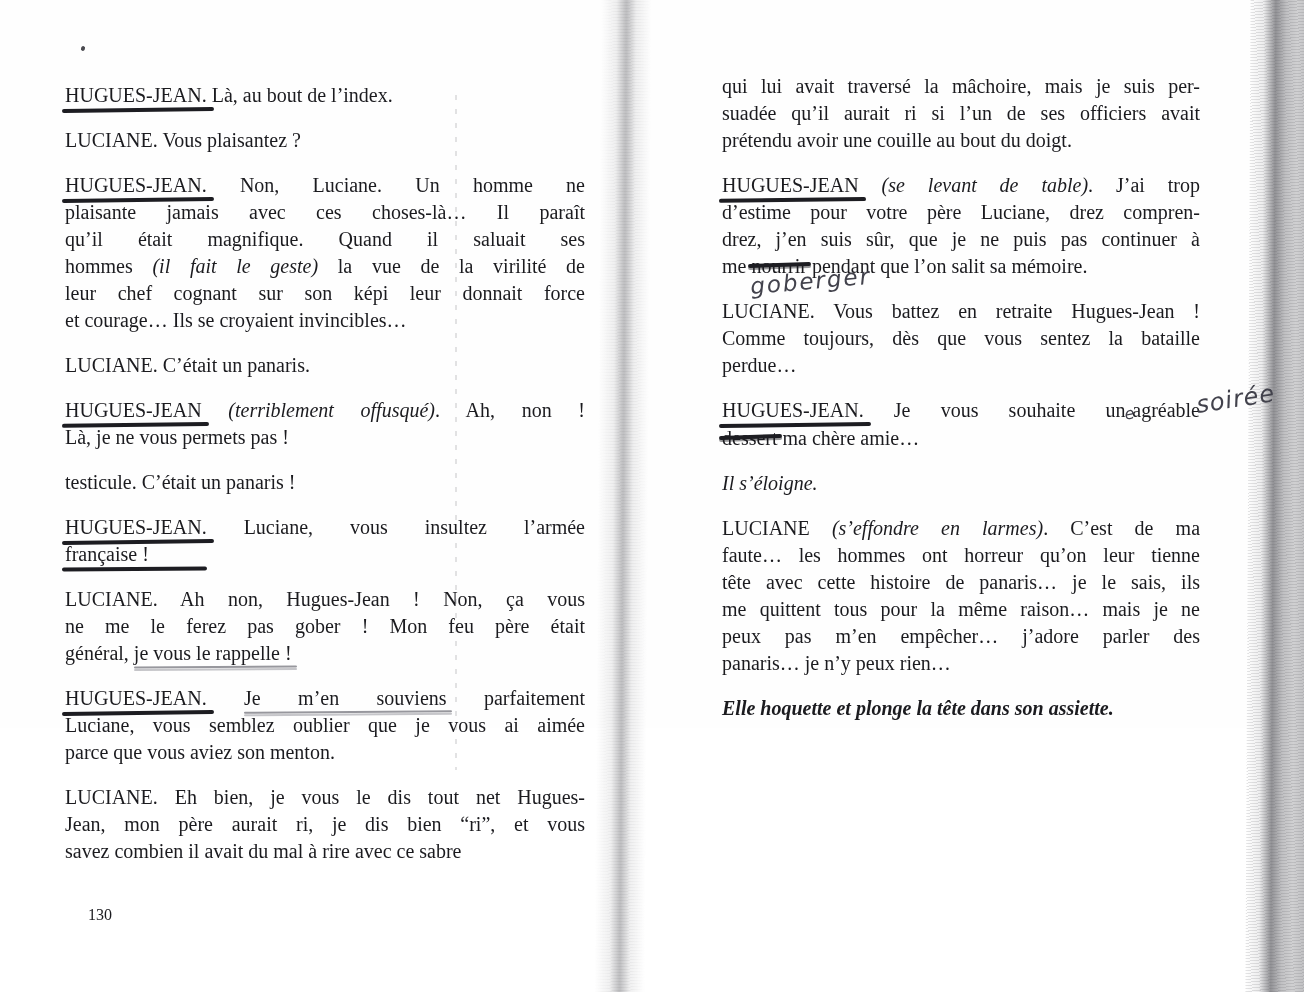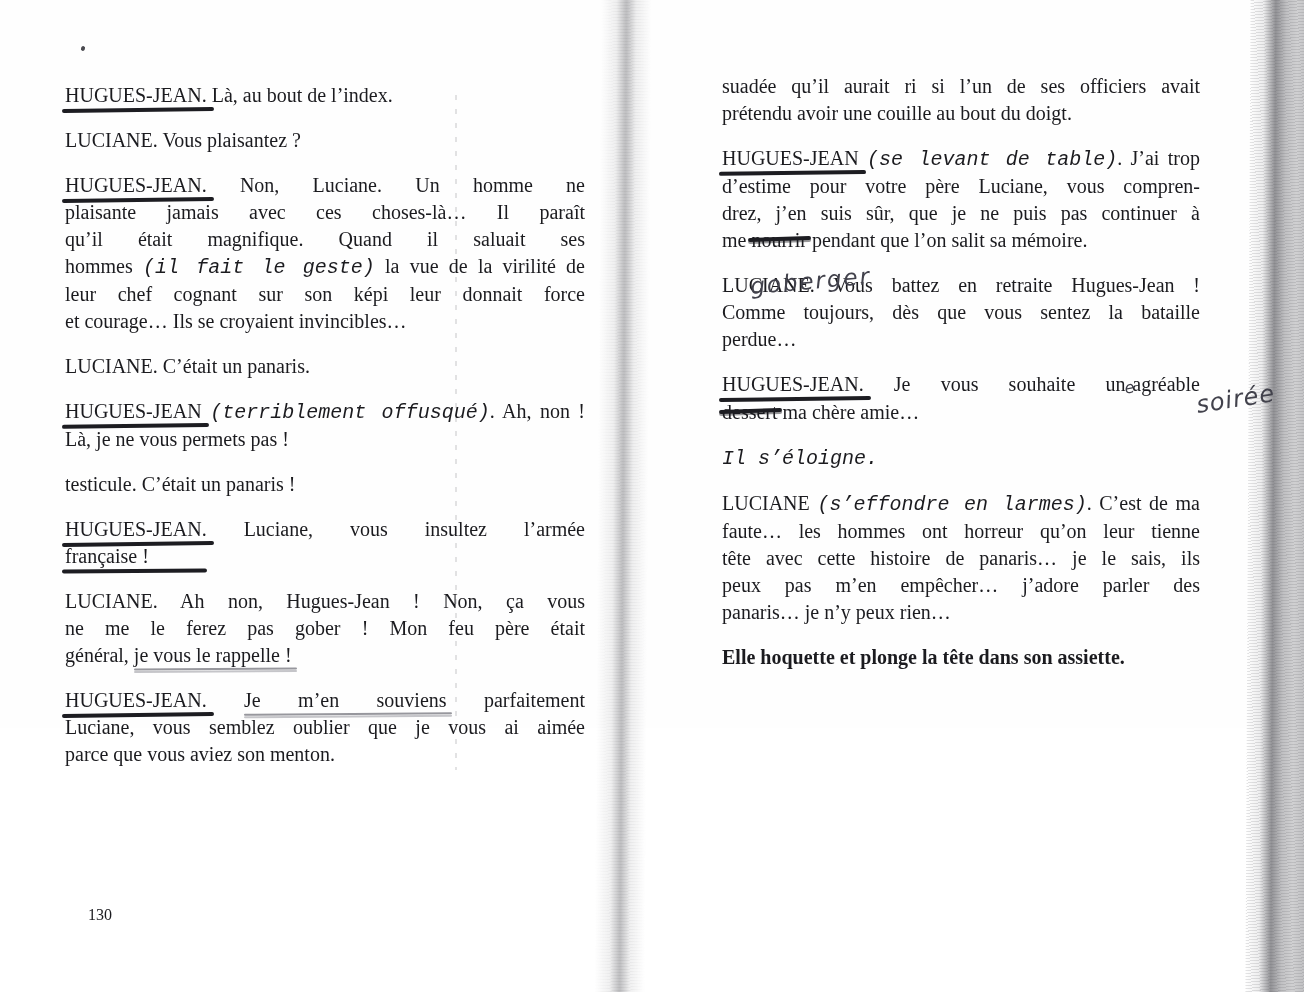--- a/index.html
+++ b/index.html
@@ -20,22 +20,22 @@
   .para { margin: 0 0 18px 0; }
   .line {
     font-size: 20px;
     line-height: 27px;
     text-align: justify;
     text-align-last: justify;
   }
   .line.last { text-align-last: left; }
 
   .seg { white-space: pre-wrap; }
-  .s-i  { font-style: italic; font-family: Liberation Mono, monospace; }
-  .s-bi { font-weight: bold; }
+  .s-i  { font-style: italic; }
+  .s-bi { font-style: italic; font-weight: bold; }
 
   .s-u, .s-u2, .s-gp, .s-st { position: relative; }
   
   .s-u::after, .s-u2::after {
     content: ""; position: absolute; left: -3px; right: -7px; bottom: -5px;
     height: 3.5px; background: #1d1d22; border-radius: 2px;
     transform: rotate(-0.7deg);
   }
   .s-u2::after { right: -58px; transform: rotate(-0.4deg); }
   
@@ -149,48 +149,55 @@
       <div class="para">
         <div class="line"><span class="seg s-r">LUCIANE. Ah non, Hugues-Jean ! Non, ça vous</span></div>
         <div class="line"><span class="seg s-r">ne me le ferez pas gober ! Mon feu père était</span></div>
         <div class="line last"><span class="seg s-r">général, </span><span class="seg s-gp">je vous le rappelle !</span></div>
       </div>
       <div class="para">
         <div class="line"><span class="seg s-u">HUGUES-JEAN.</span><span class="seg s-r"> </span><span class="seg s-gp">Je m’en souviens</span><span class="seg s-r"> parfaitement</span></div>
         <div class="line"><span class="seg s-r">Luciane, vous semblez oublier que je vous ai aimée</span></div>
         <div class="line last"><span class="seg s-r">parce que vous aviez son menton.</span></div>
       </div>
+      <div class="para">
+        <div class="line"><span class="seg s-r">LUCIANE. Eh bien, je vous le dis tout net Hugues-</span></div>
+        <div class="line"><span class="seg s-r">Jean, mon père aurait ri, je dis bien “ri”, et vous</span></div>
+        <div class="line last"><span class="seg s-r">savez combien il avait du mal à rire avec ce sabre</span></div>
+      </div>
     </div>
   <div id="right-col" class="page-col">
       <div class="para">
+        <div class="line"><span class="seg s-r">qui lui avait traversé la mâchoire, mais je suis per-</span></div>
         <div class="line"><span class="seg s-r">suadée qu’il aurait ri si l’un de ses officiers avait</span></div>
         <div class="line last"><span class="seg s-r">prétendu avoir une couille au bout du doigt.</span></div>
       </div>
       <div class="para">
         <div class="line"><span class="seg s-u">HUGUES-JEAN</span><span class="seg s-r"> </span><span class="seg s-i">(se levant de table)</span><span class="seg s-r">. J’ai trop</span></div>
-        <div class="line"><span class="seg s-r">d’estime pour votre père Luciane, vous compren-</span></div>
+        <div class="line"><span class="seg s-r">d’estime pour votre père Luciane, drez compren-</span></div>
         <div class="line"><span class="seg s-r">drez, j’en suis sûr, que je ne puis pas continuer à</span></div>
         <div class="line last"><span class="seg s-r">me </span><span class="seg s-st">nourrir</span><span class="seg s-r"> pendant que l’on salit sa mémoire.</span></div>
       </div>
       <div class="para">
         <div class="line"><span class="seg s-r">LUCIANE. Vous battez en retraite Hugues-Jean !</span></div>
         <div class="line"><span class="seg s-r">Comme toujours, dès que vous sentez la bataille</span></div>
         <div class="line last"><span class="seg s-r">perdue…</span></div>
       </div>
       <div class="para">
         <div class="line"><span class="seg s-u">HUGUES-JEAN.</span><span class="seg s-r"> Je vous souhaite un</span><span class="seg s-hw">e</span><span class="seg s-r">agréable</span></div>
         <div class="line last"><span class="seg s-st">dessert</span><span class="seg s-r"> ma chère amie…</span></div>
       </div>
       <div class="para">
         <div class="line last"><span class="seg s-i">Il s’éloigne.</span></div>
       </div>
       <div class="para">
         <div class="line"><span class="seg s-r">LUCIANE </span><span class="seg s-i">(s’effondre en larmes)</span><span class="seg s-r">. C’est de ma</span></div>
         <div class="line"><span class="seg s-r">faute… les hommes ont horreur qu’on leur tienne</span></div>
         <div class="line"><span class="seg s-r">tête avec cette histoire de panaris… je le sais, ils</span></div>
+        <div class="line"><span class="seg s-r">me quittent tous pour la même raison… mais je ne</span></div>
         <div class="line"><span class="seg s-r">peux pas m’en empêcher… j’adore parler des</span></div>
         <div class="line last"><span class="seg s-r">panaris… je n’y peux rien…</span></div>
       </div>
       <div class="para">
         <div class="line last"><span class="seg s-bi">Elle hoquette et plonge la tête dans son assiette.</span></div>
       </div>
     </div>
 
   <div id="page-number">130</div>
 

